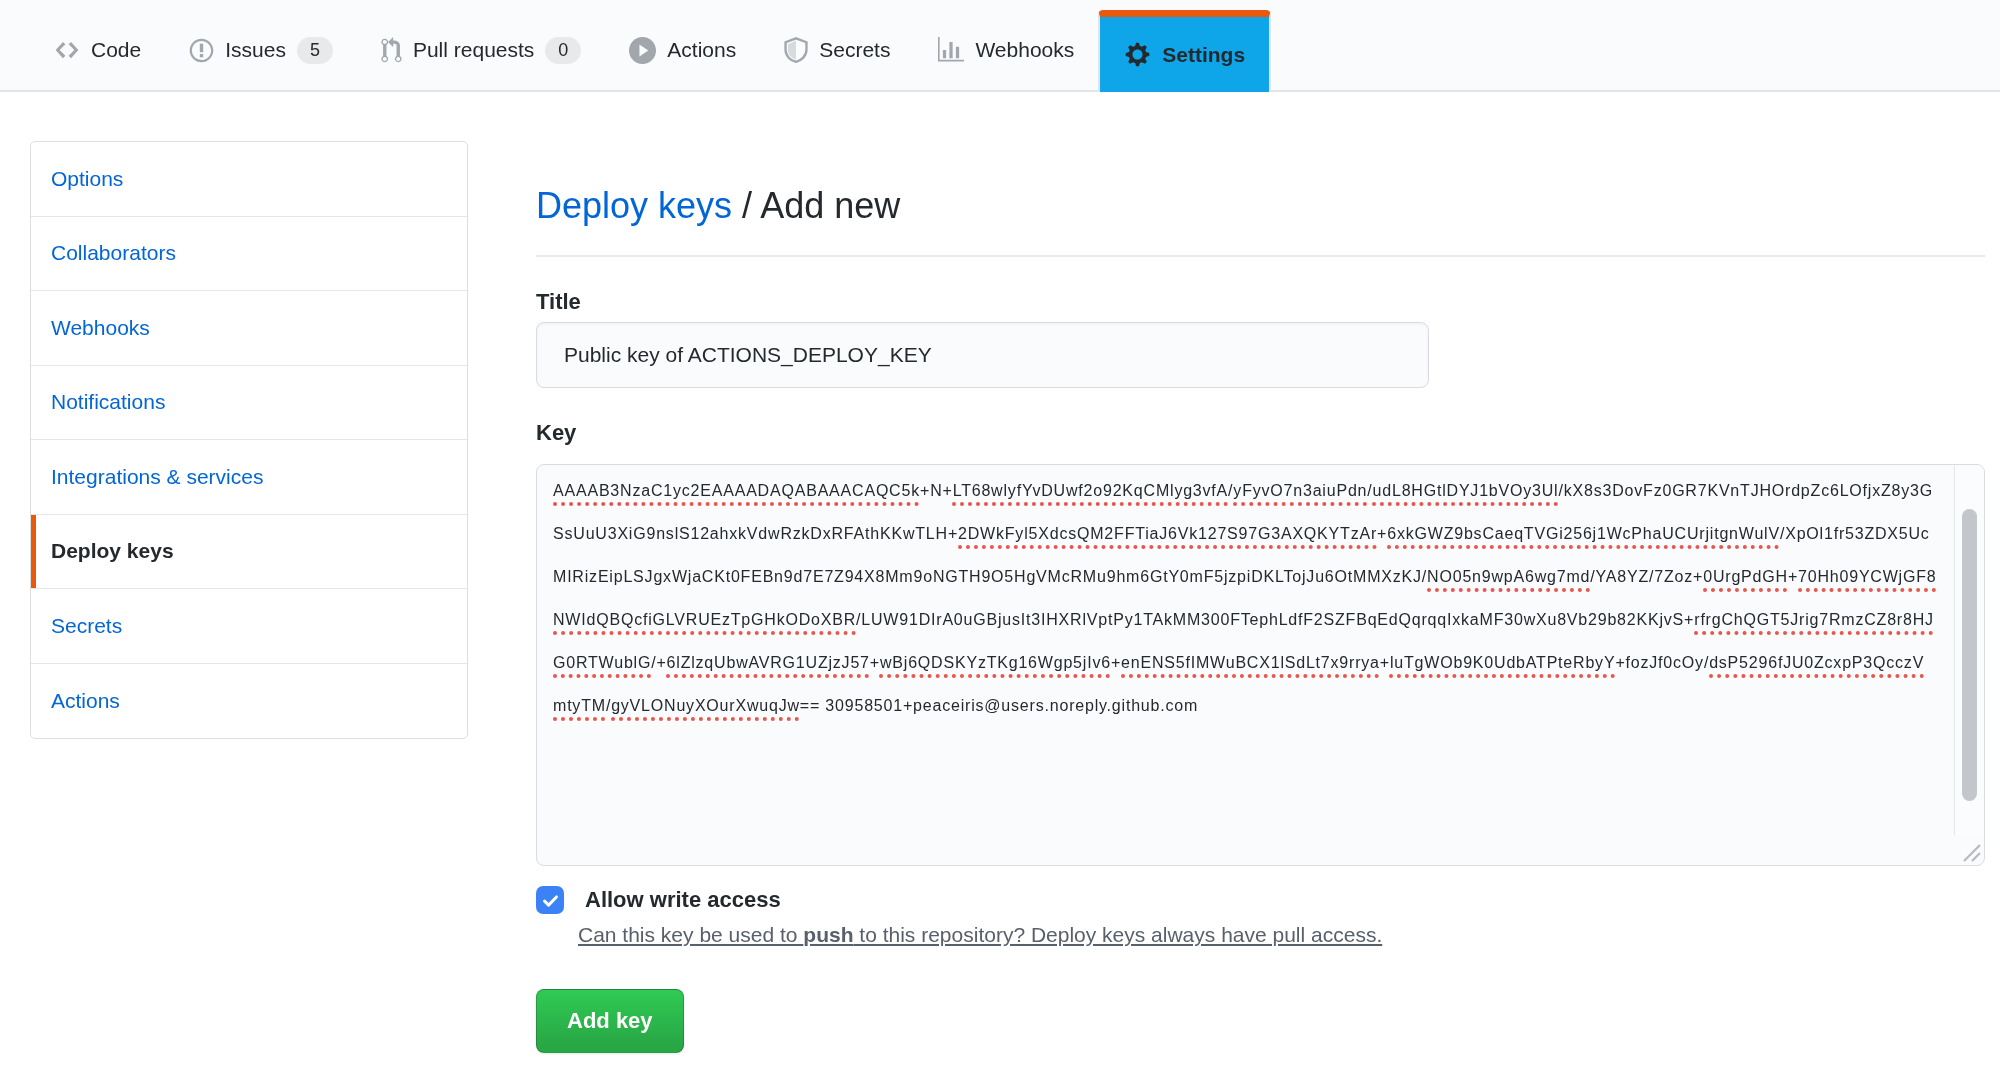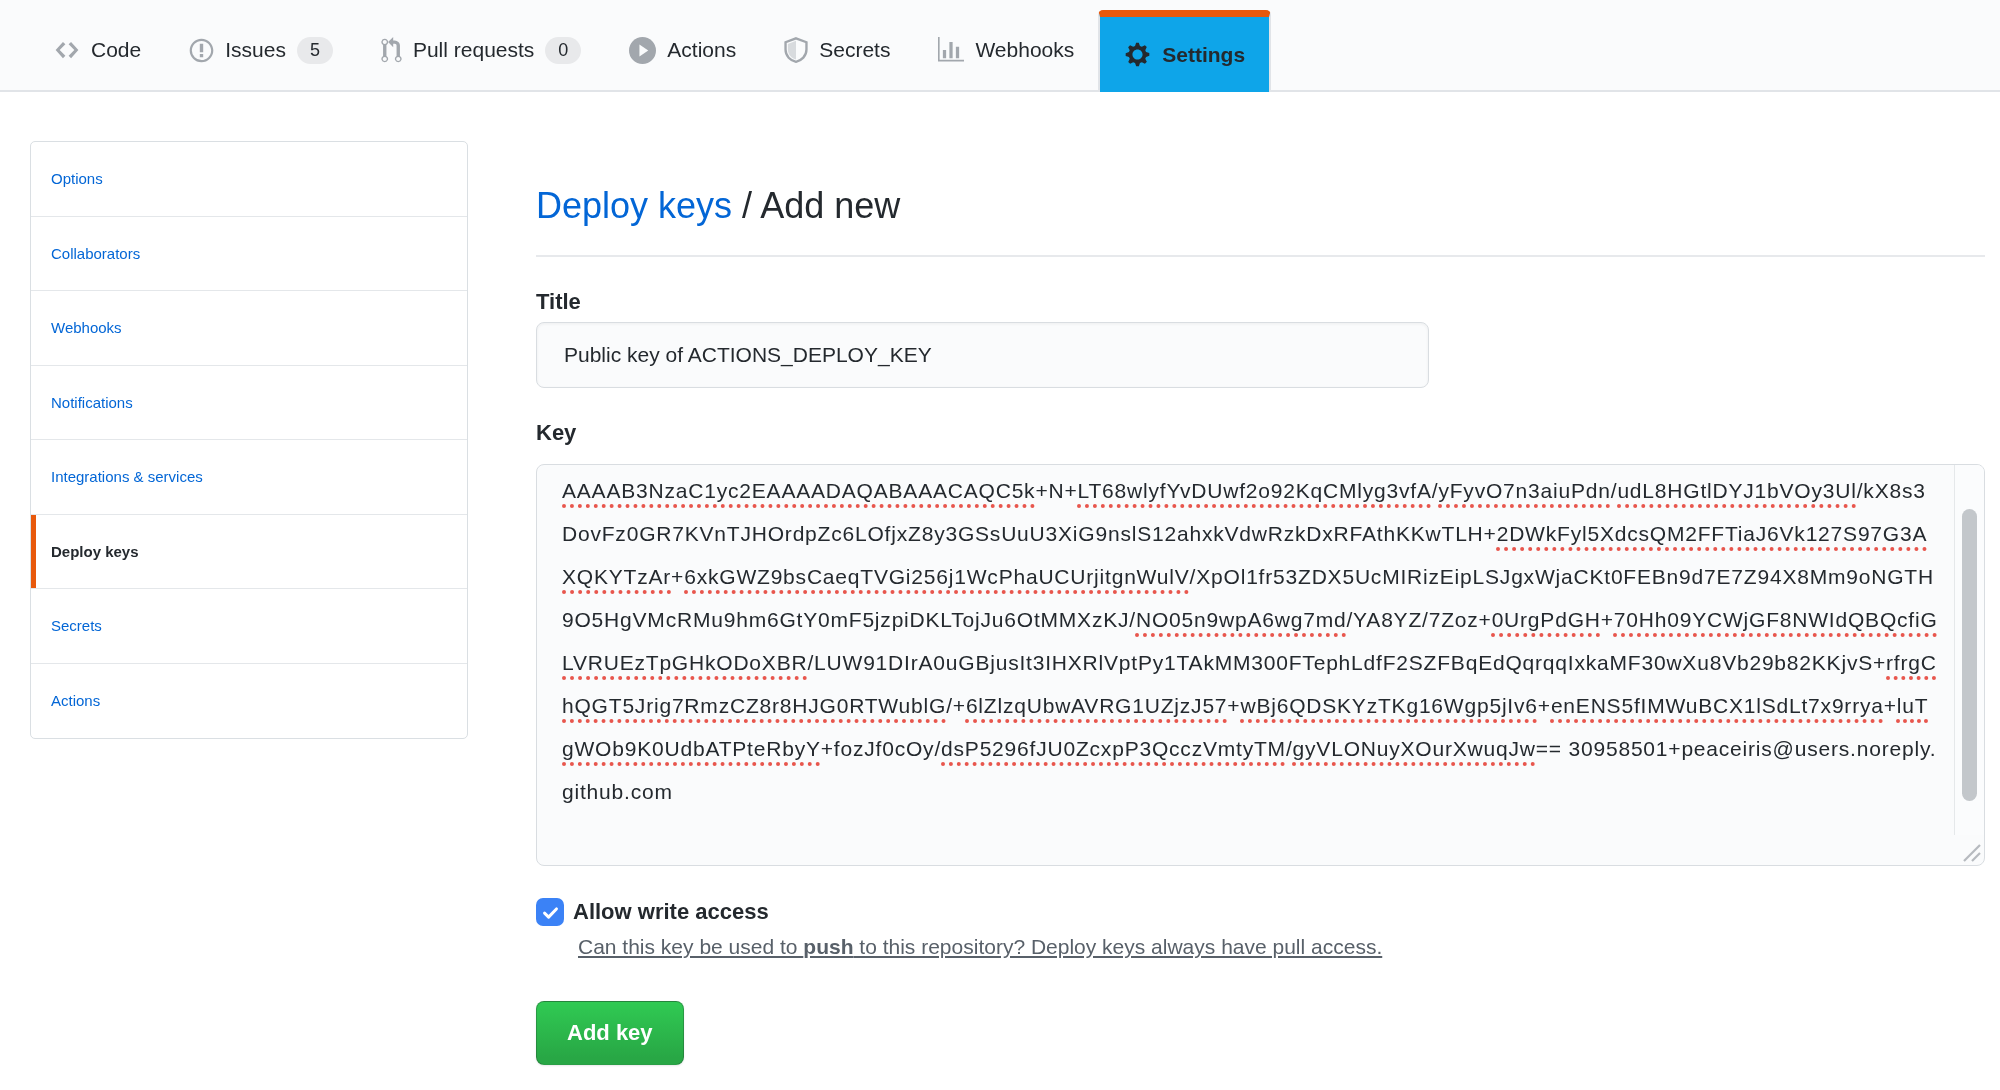--- a/index.html
+++ b/index.html
@@ -16,52 +16,52 @@
                 border-top:7px solid var(--accent-orange,#e8590c); border-radius:5px 5px 0 0;
                 height:82px; margin-bottom:-2px; font-weight:600; }
   .badge { background:rgba(27,31,35,0.08); color:var(--text-dark,#24292e); font-size:18px;
            padding:3px 13px; border-radius:20px; }
 
   
   .layout { display:flex; align-items:flex-start; padding:49px 0 0 30px; }
 
   
   .sidebar { width:438px; border:1.5px solid #dadfe3; border-radius:5px; background:#fff; }
-  .side-item { display:flex; align-items:center; height:74.5px; padding:0 20px; font-size:15px;
+  .side-item { display:flex; align-items:center; height:74.5px; padding:0 20px; font-size:21px;
                color:var(--link-blue,#0366d6); border-bottom:1.5px solid #e4e7ea; cursor:pointer; }
   .side-item:last-child { border-bottom:none; }
   .side-item.active { color:var(--text-dark,#24292e); font-weight:700;
                       box-shadow:inset 5px 0 0 var(--accent-orange,#e8590c); }
 
   
   .main { margin-left:68px; width:1449px; }
   .heading { margin-top:44px; font-size:36px; font-weight:400; color:var(--text-dark,#24292e); }
   .heading .crumb-link { color:var(--link-blue,#0366d6); cursor:pointer; }
   .rule { border-bottom:2px solid #e7e9ec; margin-top:28px; }
 
   .field-label { font-size:22px; font-weight:700; color:var(--text-dark,#24292e); margin-top:32px; }
   .text-input { display:block; margin-top:7px; width:893px; height:66px; padding:0 27px;
                 font-family:"Liberation Sans",sans-serif; font-size:21px; color:var(--text-dark,#24292e);
                 background:var(--input-bg,#fafbfc); border:1.5px solid #d9dde1; border-radius:8px;
                 box-shadow:inset 0 1px 3px rgba(27,31,35,.06); outline:none; }
 
   .key-box { position:relative; margin-top:18px; width:1449px; height:402px;
              background:var(--input-bg,#fafbfc); border:1.5px solid #d9dde1; border-radius:8px; overflow:hidden; }
   .key-text { position:absolute; top:4px; left:16px; right:46px; bottom:4px;
-              font-size:21px; letter-spacing:0.8px; line-height:43px; word-break:break-all;
-              color:var(--text-dark,#24292e); overflow:hidden;margin-left:9px; }
+              font-size:16px; letter-spacing:0.8px; line-height:43px; word-break:break-all;
+              color:var(--text-dark,#24292e); overflow:hidden; }
   .misspelled { text-decoration:underline dotted var(--squiggle-red,#e8564d);
                 text-decoration-thickness:3.5px; text-underline-offset:6px; }
   .key-scroll { position:absolute; top:0; right:0; bottom:30px; width:30px;
                 background:#fbfcfd; border-left:1.5px solid #e5e8ea; }
   .key-thumb { position:absolute; top:44px; right:7px; width:15px; height:292px;
                border-radius:8px; background:#c3c7cb; cursor:pointer; }
   .resize-corner { position:absolute; right:2px; bottom:2px; width:26px; height:26px; cursor:nwse-resize; }
 
-  .check-row { display:flex; align-items:center; gap:9px; margin-top:32px; cursor:pointer; }
+  .check-row { display:flex; align-items:center; gap:21px; margin-top:20px; cursor:pointer; }
   .checkbox { width:28px; height:28px; border-radius:7px; background:var(--checkbox-blue,#3b82f6);
               display:flex; align-items:center; justify-content:center; flex:none; }
   .check-label { font-size:22px; font-weight:700; color:var(--text-dark,#24292e); }
   .help { margin:9px 0 0 42px; font-size:21px; color:var(--text-muted,#586069);text-decoration:underline; }
   .help b { font-weight:700; }
 
   .btn-green { display:inline-flex; align-items:center; margin-top:42px; height:64px; padding:0 30px;
                background:linear-gradient(-180deg,#30ca53,#28a745 90%);
                border:1.5px solid rgba(27,31,35,.25); border-radius:8px;
                color:#fff; font-size:22px; font-weight:700; font-family:"Liberation Sans",sans-serif;

